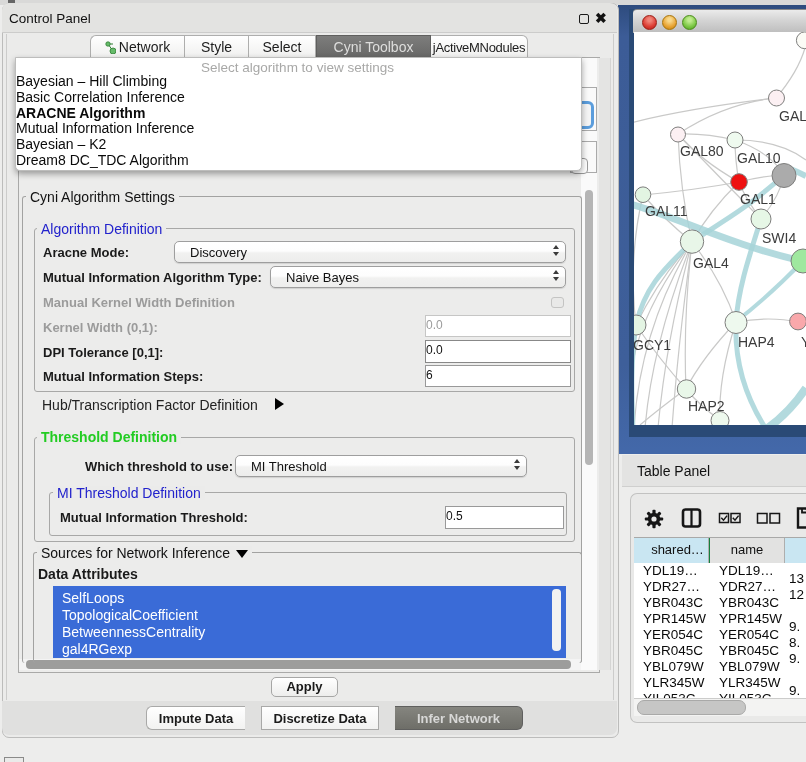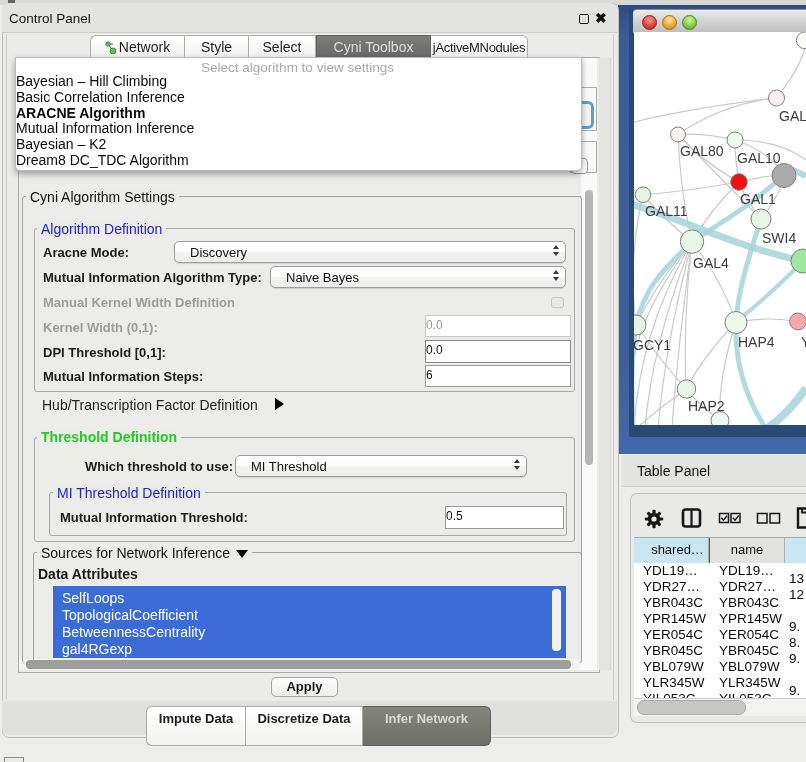--- a/index.html
+++ b/index.html
@@ -86,21 +86,21 @@
       <div class="dn"></div>
     </div>
   </div>
 
 <div class="lbl dis" style="left:43px;top:295px;">Manual Kernel Width Definition</div>
 <div class="abs" style="left:551px;top:297px;width:11px;height:9px;border:1px solid #c4c4c3;border-radius:3px;background:#e9e9e8;"></div>
 
 <div class="lbl dis" style="left:43px;top:320px;">Kernel Width (0,1):</div>
 <div class="tfield" style="left:425px;top:315px;width:138px;height:18px;border:1px solid #c6c6c5;padding:2px 6px 0 0;color:#9b9b9b;">0.0</div>
 
-<div class="lbl" style="left:43px;top:345px;">DPI Threshold [0,1]:</div>
+<div class="lbl" style="left:43px;top:345px;">DPI Tolerance [0,1]:</div>
 <div class="tfield" style="left:425px;top:340px;width:138px;height:19px;border:1.5px solid #888;padding:2px 6px 0 0;">0.0</div>
 
 <div class="lbl" style="left:43px;top:369px;">Mutual Information Steps:</div>
 <div class="tfield" style="left:425px;top:365px;width:138px;height:18px;border:1px solid #999;padding:2px 6px 0 0;">6</div>
 
 <div class="abs" style="left:42px;top:397px;font-size:14px;color:#222;">Hub/Transcription Factor Definition</div>
 <div class="abs" style="left:275px;top:398px;width:0;height:0;border-top:6px solid transparent;border-bottom:6px solid transparent;border-left:9px solid #000;"></div>
 
 <div class="abs" style="left:34px;top:437px;width:539px;height:103px;border:1px solid #a8a8a7;border-radius:3px;"></div>
 <div class="gtitle" style="left:37px;top:430px;color:#22cc22;font-weight:bold;">Threshold Definition</div>
@@ -131,21 +131,21 @@
 <div class="abs" style="left:16px;top:74px;font-size:14px;color:#0a0a0a;line-height:15.8px;z-index:41;">Bayesian – Hill Climbing<br>Basic Correlation Inference<br><b>ARACNE Algorithm</b><br>Mutual Information Inference<br>Bayesian – K2<br>Dream8 DC_TDC Algorithm</div>
 
 <div class="abs" style="left:570px;top:87px;width:25px;height:42px;border:1px solid #aaa;z-index:35;"></div>
 <div class="abs" style="left:576px;top:101px;width:12px;height:22px;border:3px solid #5b9ddc;border-radius:6px;background:#f4f4f4;z-index:36;"></div>
 <div class="abs" style="left:570px;top:141px;width:25px;height:30px;border:1px solid #aaa;z-index:35;"></div>
 <div class="abs" style="left:571px;top:158px;width:15px;height:14px;border:1px solid #999;border-radius:4px;background:#fff;z-index:36;"></div>
 
 <div class="abs" style="left:271px;top:677px;width:65px;height:17px;background:linear-gradient(#ffffff,#ededec);border:1px solid #a6a6a5;border-radius:5px;text-align:center;font-size:13px;font-weight:bold;color:#1a1a1a;padding-top:1px;">Apply</div>
 
 <div class="abs" style="left:2px;top:701px;width:615px;height:34px;background:#e0e0df;border-radius:0 0 7px 7px;"></div>
-<div class="abs" style="left:146px;top:706px;height:40px;display:flex;">
+<div class="abs" style="left:146px;top:706px;height:24px;display:flex;gap:16px;">
   <div style="width:98px;border:1px solid #a9a9a8;border-right:none;border-radius:6px 0 0 6px;background:linear-gradient(#ffffff,#f2f2f1);font-size:13px;font-weight:bold;color:#1c1c1c;text-align:center;line-height:24px;">Impute Data</div>
   <div style="width:116px;border:1px solid #a9a9a8;background:linear-gradient(#ffffff,#f2f2f1);font-size:13px;font-weight:bold;color:#1c1c1c;text-align:center;line-height:24px;">Discretize Data</div>
   <div style="width:127px;border:1px solid #5f5f5e;border-left:none;border-radius:0 6px 6px 0;background:linear-gradient(#85857f,#6e6e68);font-size:13px;font-weight:bold;color:#d8d8d7;text-align:center;line-height:24px;">Infer Network</div>
 </div>
 
 <div class="abs" style="left:4px;top:757px;width:18px;height:10px;border:1.5px solid #8a8a89;background:#eaeae9;"></div>
 
 <div class="abs" style="left:629px;top:9px;width:177px;height:428px;background:#2a4a76;"></div>
 <div class="abs" style="left:633px;top:9px;width:173px;height:23px;background:linear-gradient(#ebebeb,#d4d4d4 45%,#bdbdbd);border-top:1px solid #8a8a8a;border-radius:4px 0 0 0;">
   <div style="position:absolute;left:9px;top:5px;width:13px;height:13px;border-radius:50%;background:radial-gradient(circle at 50% 30%,#f08479 15%,#dc3d34 60%,#b01e16);border:0.5px solid #9c1c14;"></div>

